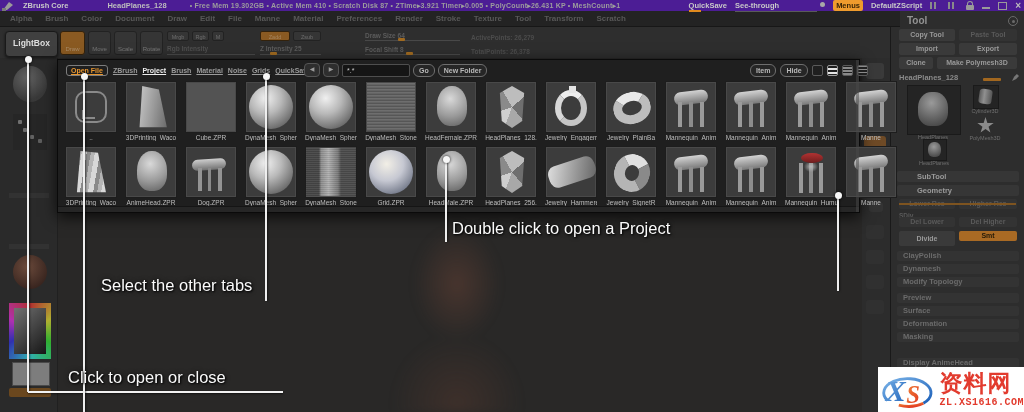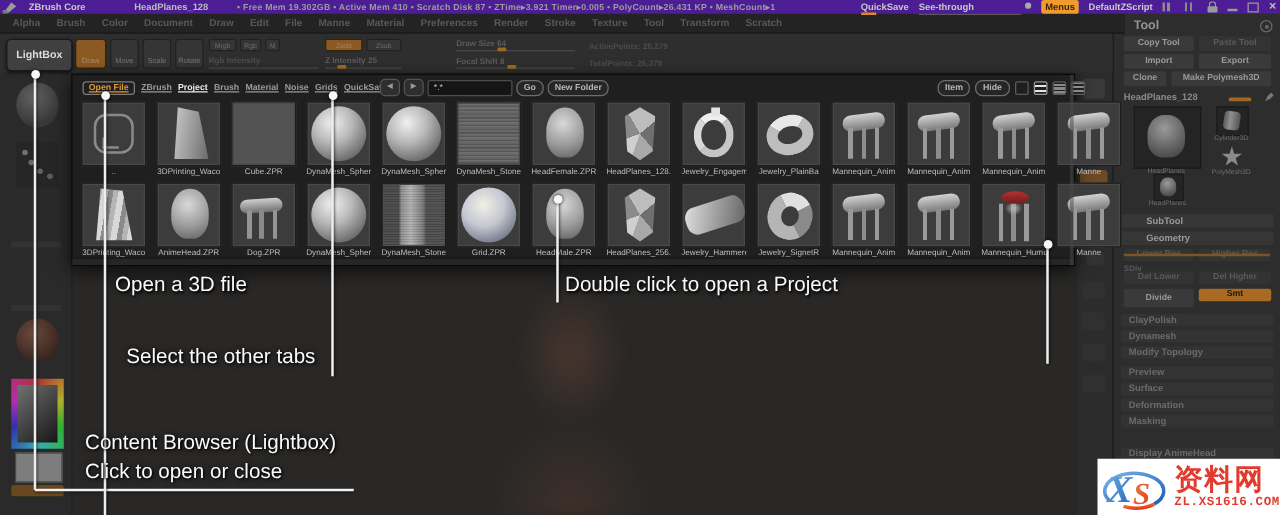--- a/index.html
+++ b/index.html
@@ -507,24 +507,22 @@
   <div class="avline" style="left:28px;top:60px;height:332px;"></div>
   <div class="ahline" style="left:28px;top:391px;width:255px;"></div>
   <div class="adot" style="left:84px;top:76px;"></div>
   <div class="avline" style="left:84px;top:77px;height:335px;"></div>
   <div class="adot" style="left:266px;top:76px;"></div>
   <div class="avline" style="left:266px;top:77px;height:224px;"></div>
   <div class="adot" style="left:446px;top:159px;"></div>
   <div class="avline" style="left:446px;top:160px;height:82px;"></div>
   <div class="adot" style="left:838px;top:195px;"></div>
   <div class="avline" style="left:838px;top:196px;height:95px;"></div>
-  <div class="atext" style="left:92px;top:219px;">Open a 3D file</div>
   <div class="atext" style="left:101px;top:276px;">Select the other tabs</div>
   <div class="atext" style="left:452px;top:219px;">Double click to open a Project</div>
-  <div class="atext" style="left:68px;top:345px;">Content Browser (Lightbox)</div>
   <div class="atext" style="left:68px;top:368px;">Click to open or close</div>
 
   <div class="watermark">
     <svg width="64" height="44" viewBox="0 0 64 44">
       <defs>
         <linearGradient id="gx" x1="0" y1="0" x2="1" y2="1">
           <stop offset="0" stop-color="#7ab3e8"></stop>
             <stop offset="1" stop-color="#1b5fb8"></stop>
         </linearGradient>
         <linearGradient id="gs" x1="0" y1="0" x2="1" y2="1">

